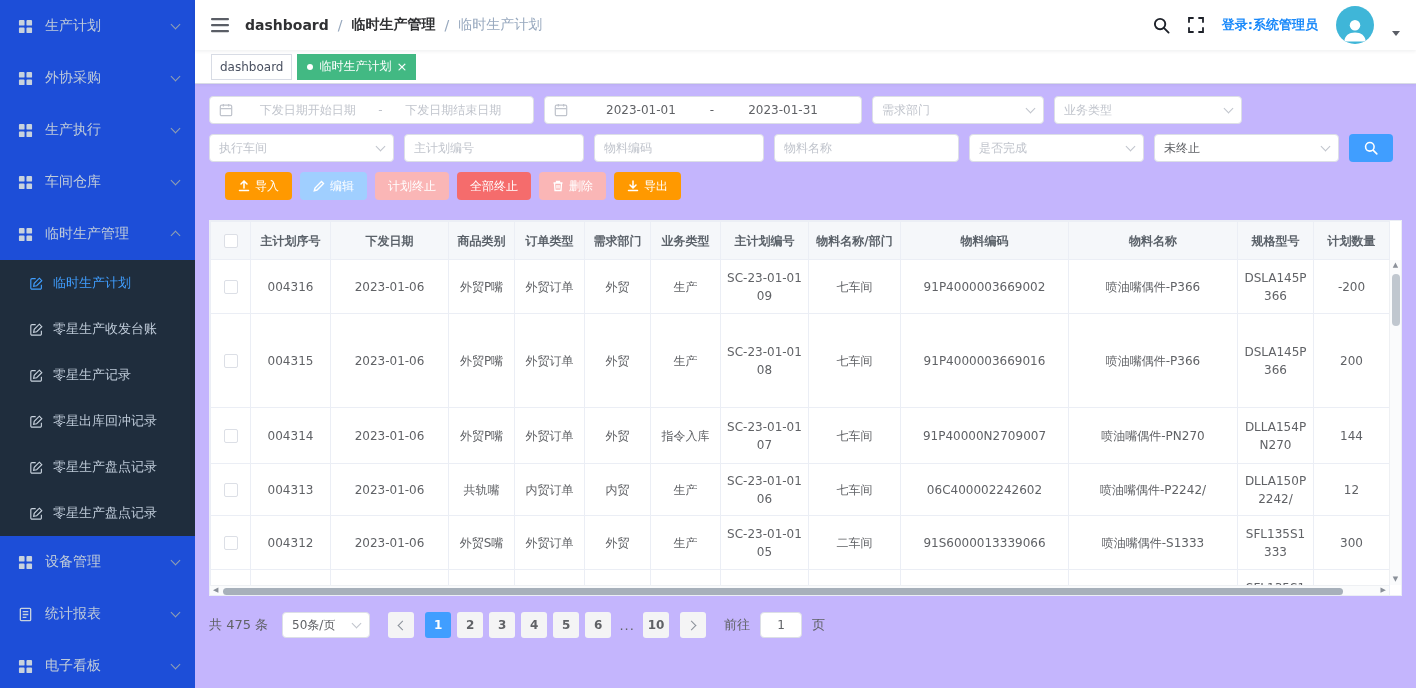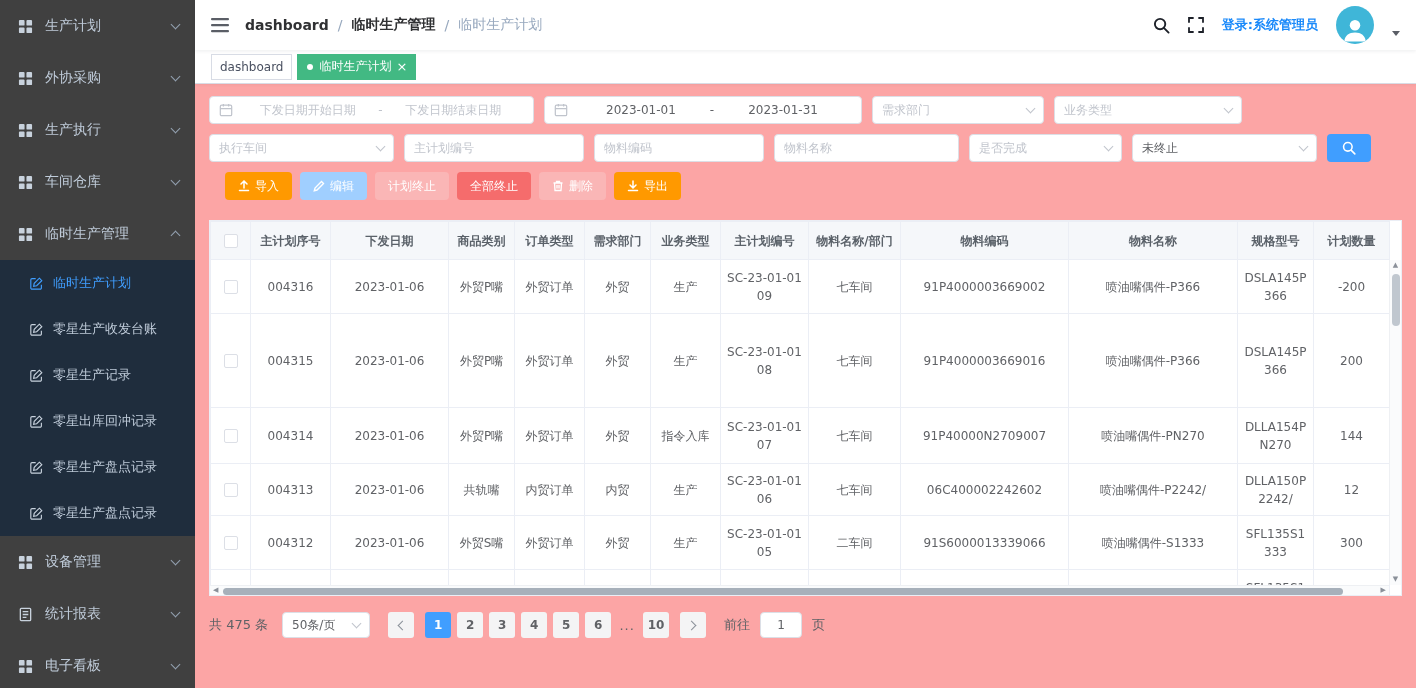--- a/index.html
+++ b/index.html
@@ -1,21 +1,21 @@
 <!DOCTYPE html>
 <html><head>
 <meta charset="utf-8">
 <style>
   *{box-sizing:border-box;margin:0;padding:0}
   html,body{width:1416px;height:688px;overflow:hidden}
   body{font-family:"DejaVu Sans","Liberation Sans",sans-serif;font-size:13px;color:#303133;background:#fff}
   .app{display:flex;width:1416px;height:688px}
 
   
-  .sidebar{width:195px;min-width:195px;background:#404040;overflow:hidden}
+  .sidebar{width:195px;min-width:195px;background:#1d4ed8;overflow:hidden}
   .menu-item{height:52px;display:flex;align-items:center;padding:0 16px 0 18px;color:#bfcbd9;font-size:14px;cursor:pointer;white-space:nowrap}
   .menu-item .mi-label{flex:1;margin-left:12px;overflow:hidden}
   .mi-icon{display:inline-flex;align-items:center;color:#c8d2dd;flex:none}
   .chev{width:7px;height:7px;border-right:1.6px solid #93a1b0;border-bottom:1.6px solid #93a1b0;display:inline-block;flex:none}
   .chev.down{transform:rotate(45deg);margin-top:-3px}
   .chev.up{transform:rotate(-135deg);margin-top:3px}
   .submenu{background:#1f2d3d}
   .submenu-item{height:46px;display:flex;align-items:center;padding:0 14px 0 30px;color:#bfcbd9;font-size:13px;cursor:pointer;white-space:nowrap}
   .submenu-item .mi-label{margin-left:10px}
   .submenu-item.active,.submenu-item.active .mi-icon{color:#409eff}
@@ -34,21 +34,21 @@
   .avatar{width:38px;height:38px;border-radius:50%;background:#3fb6d8;display:flex;align-items:flex-end;justify-content:center;overflow:hidden;cursor:pointer;flex:none}
   .caret{width:0;height:0;border-left:4px solid transparent;border-right:4px solid transparent;border-top:5px solid #5a5e66;margin-top:16px;cursor:pointer}
 
   .tabbar{height:34px;background:#fff;border-bottom:1px solid #d8dce5;box-shadow:0 1px 3px rgba(0,0,0,.05);display:flex;align-items:center;padding:0 16px;gap:5px;position:relative;z-index:2}
   .tab{height:26px;display:inline-flex;align-items:center;padding:0 8px;border:1px solid #d8dce5;background:#fff;color:#495060;font-size:12px;cursor:pointer;gap:5px;white-space:nowrap}
   .tab.active{background:#42b983;border-color:#42b983;color:#fff}
   .tab-dot{width:8px;height:8px;border-radius:50%;background:#fff;display:inline-block;transform:scale(.75)}
   .tab-close{font-size:13px;line-height:1;cursor:pointer}
 
   
-  .content{flex:1;padding:12px 14px 0;background:#fca5a5;min-width:0}
+  .content{flex:1;padding:12px 14px 0;background:#c4b5fd;min-width:0}
   .frow{display:flex;gap:10px;margin-bottom:10px}
   .ctrl{height:28px;border:1px solid #dcdfe6;border-radius:4px;background:#fff;display:flex;align-items:center;padding:0 9px;font-size:12px;color:#606266;cursor:pointer}
   .ctrl input{border:none;outline:none;width:100%;font-size:12px;color:#606266;font-family:inherit;background:transparent}
   .ctrl input::placeholder{color:#c0c4cc}
   .ph{color:#c0c4cc}
   .val{color:#606266}
   .dr-part{flex:1;text-align:center;white-space:nowrap;overflow:hidden}
   .select{justify-content:space-between;gap:6px}
   .sel-chev{width:7px;height:7px;border-right:1.4px solid #c0c4cc;border-bottom:1.4px solid #c0c4cc;transform:rotate(45deg);margin-top:-3px;flex:none}
   .search-btn{width:44px;height:28px;background:#409eff;border:none;border-radius:4px;display:inline-flex;align-items:center;justify-content:center;cursor:pointer;flex:none}
@@ -356,21 +356,21 @@
         </div>
         <div class="ctrl" style="width:180px">
           <input type="text" placeholder="主计划编号" style="">
         </div>
         <div class="ctrl" style="width:170px">
           <input type="text" placeholder="物料编码" style="">
         </div>
         <div class="ctrl" style="width:185px">
           <input type="text" placeholder="物料名称" style="">
         </div>
-        <div class="ctrl select" style="width:153px">
+        <div class="ctrl select" style="width:175px">
           <span class="ph">是否完成</span>
           <i class="sel-chev"></i>
         </div>
         <div class="ctrl select" style="width:185px">
           <span class="val">未终止</span>
           <i class="sel-chev"></i>
         </div>
         <button class="search-btn">
           <svg width="14" height="14" viewBox="0 0 18 18" fill="none" stroke="#ffffff" stroke-width="2" stroke-linecap="round">
               <circle cx="7.5" cy="7.5" r="5.5"></circle>

